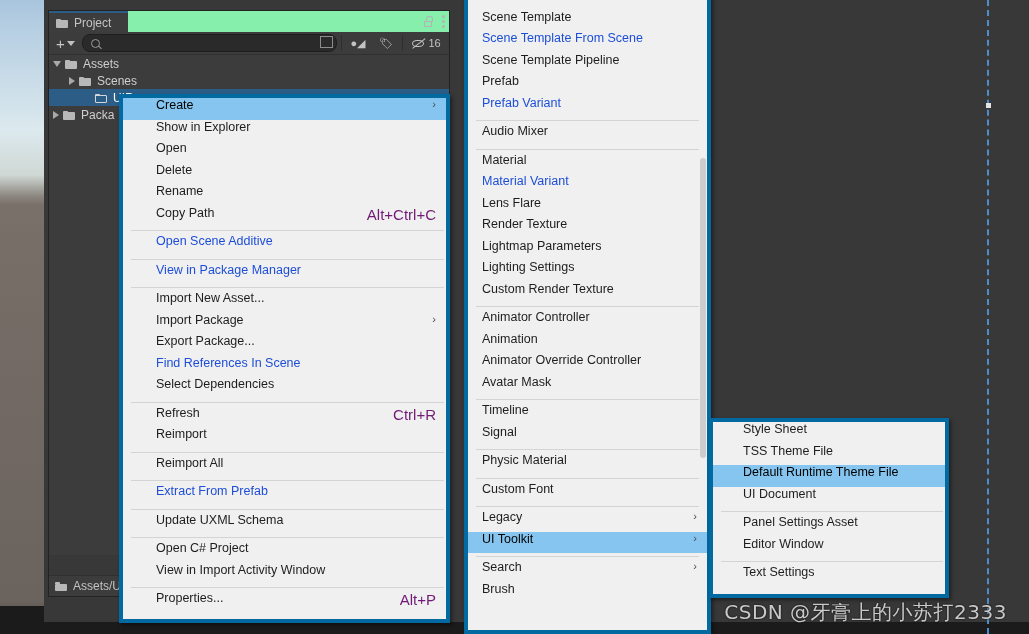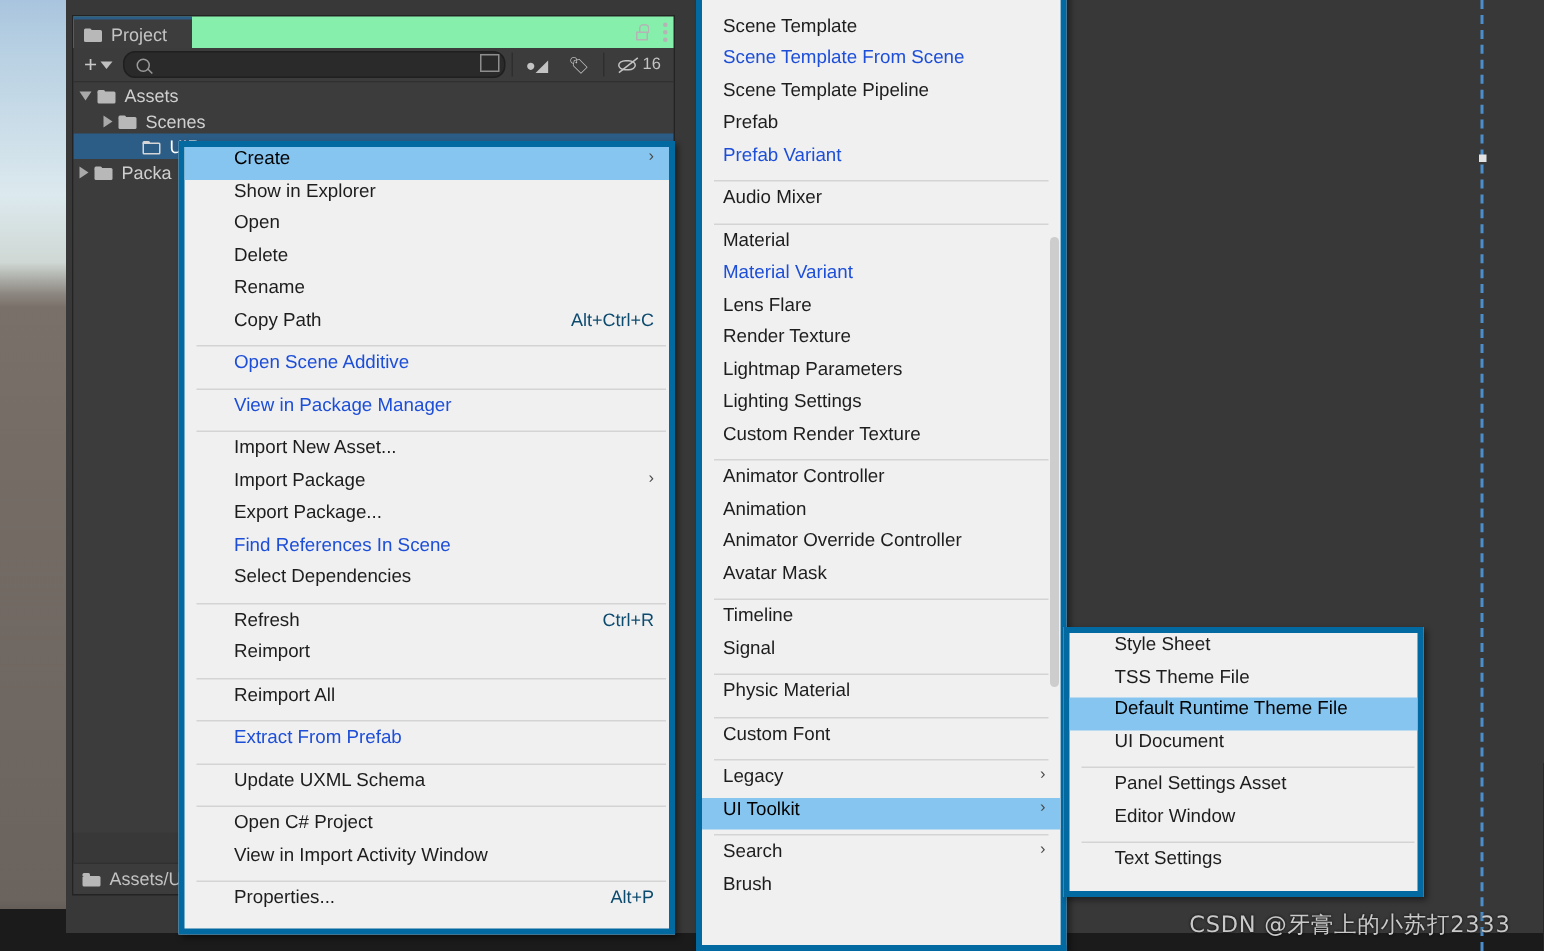--- a/index.html
+++ b/index.html
@@ -304,22 +304,22 @@
     align-items: flex-start;
     padding-left: 33px;
     padding-right: 10px;
     position: relative;
     white-space: nowrap;
   }
   .menu-item.disabled { color: #1d4ed8; }
   .menu-item.highlight { background: #86c5ef; color: #000; }
   .menu-item .shortcut {
     margin-left: auto;
-    font-size: 12px;
-    color: #0c4a6e;
+    font-size: 15px;
+    color: #701a75;
     padding-left: 22px;
   }
   .menu-item .submenu-arrow {
     margin-left: auto;
     font-size: 11px;
     color: #4a4a4a;
     padding-left: 18px;
   }
   .menu-sep {
     height: 1px;
@@ -356,21 +356,21 @@
     background: #cdcdcd;
     border-radius: 3px;
   }
 
   
   .watermark {
     position: absolute;
     right: 22px;
     bottom: 8px;
     color: #c9c9c9;
-    font-size: 15px;
+    font-size: 20px;
     letter-spacing: 0.5px;
     z-index: 30;
     text-shadow: 0 0 2px rgba(0,0,0,0.9);
     font-family: "DejaVu Sans", sans-serif;
   }
 </style>
 </head>
 <body>
 
 <div id="root">

